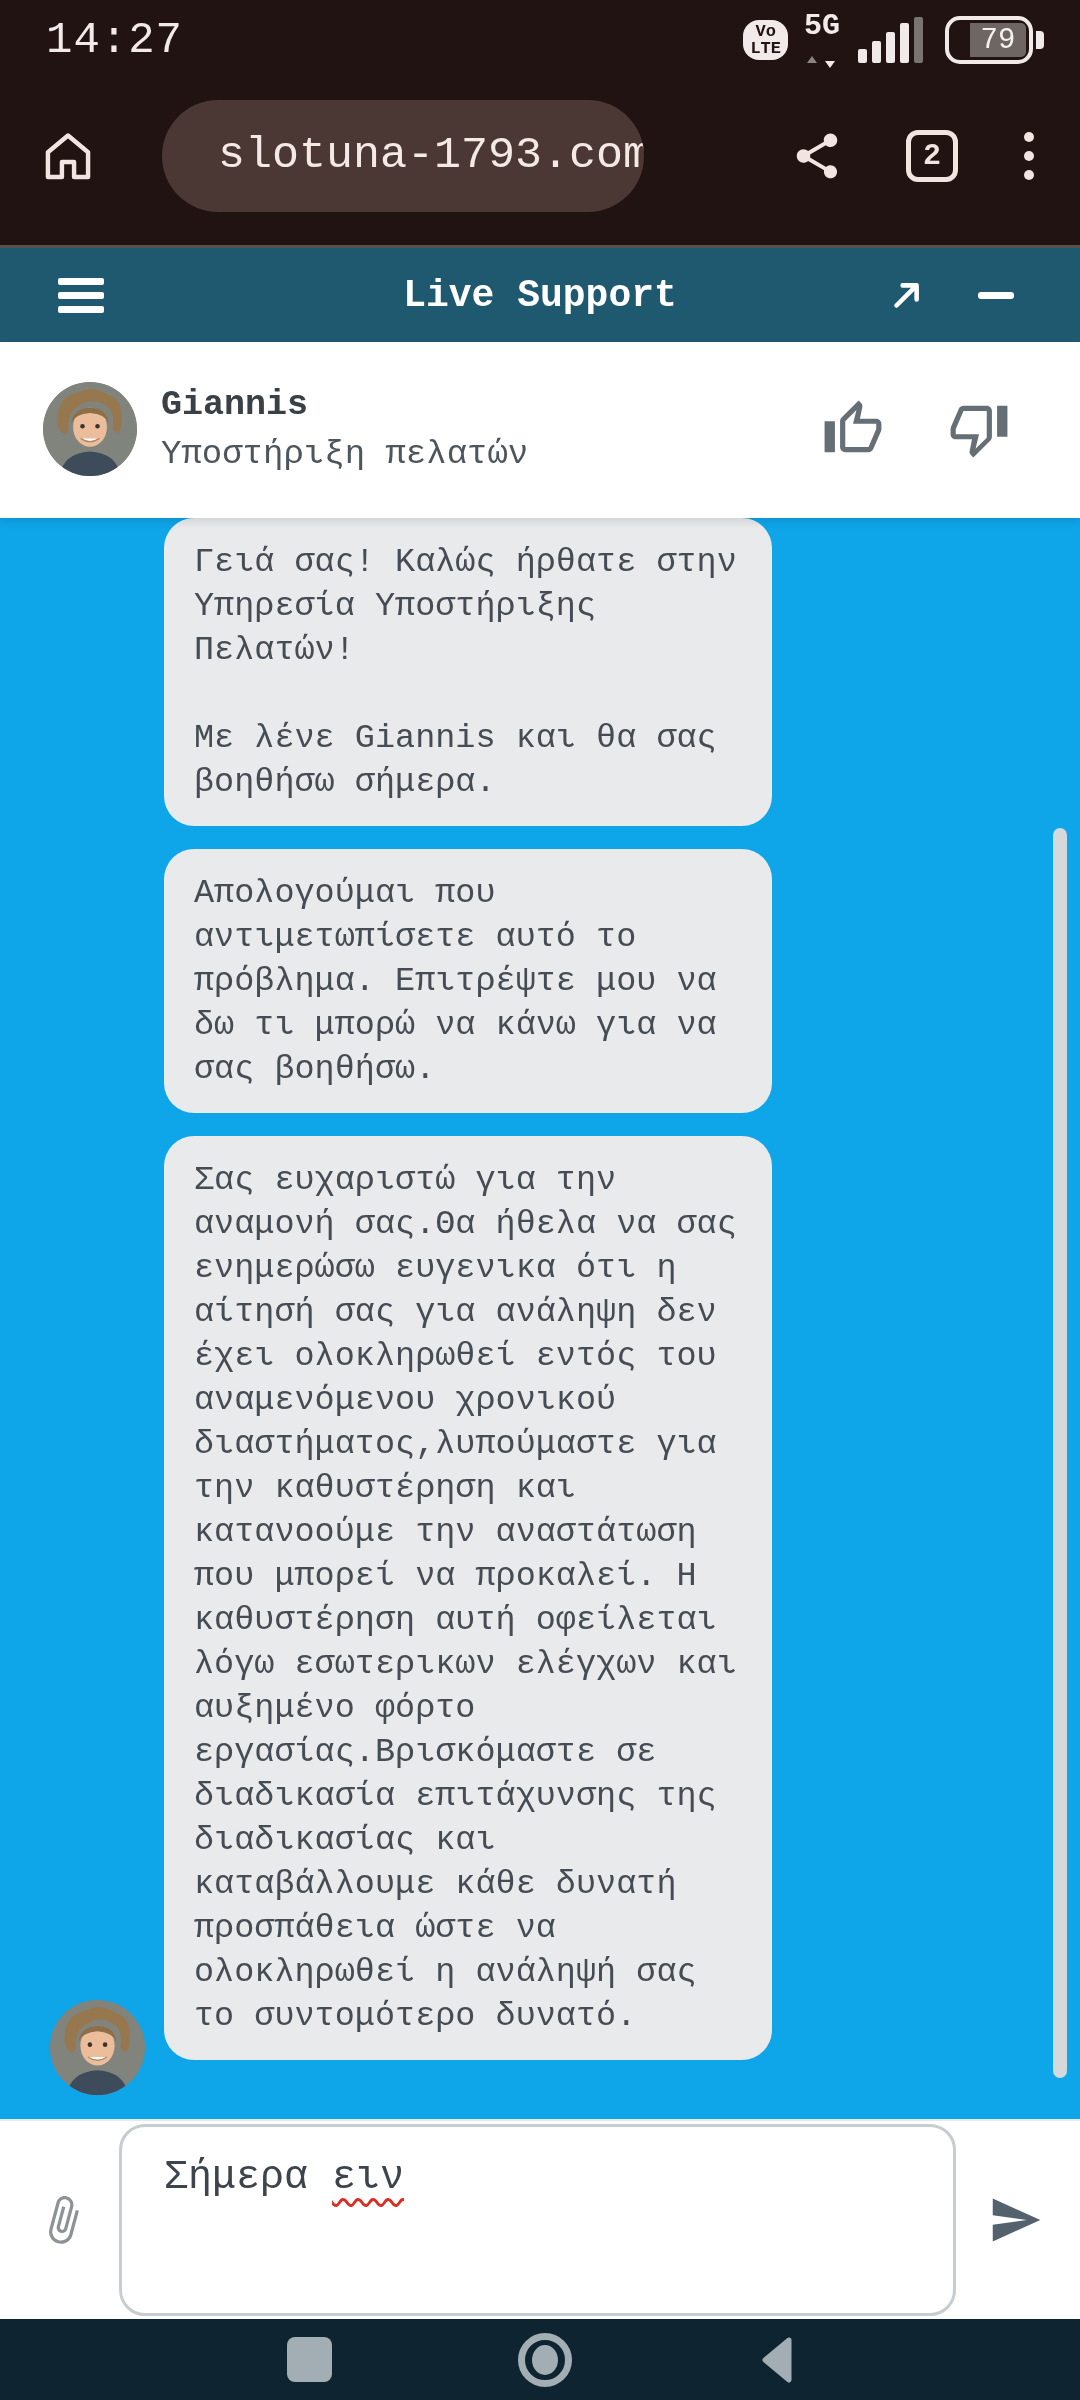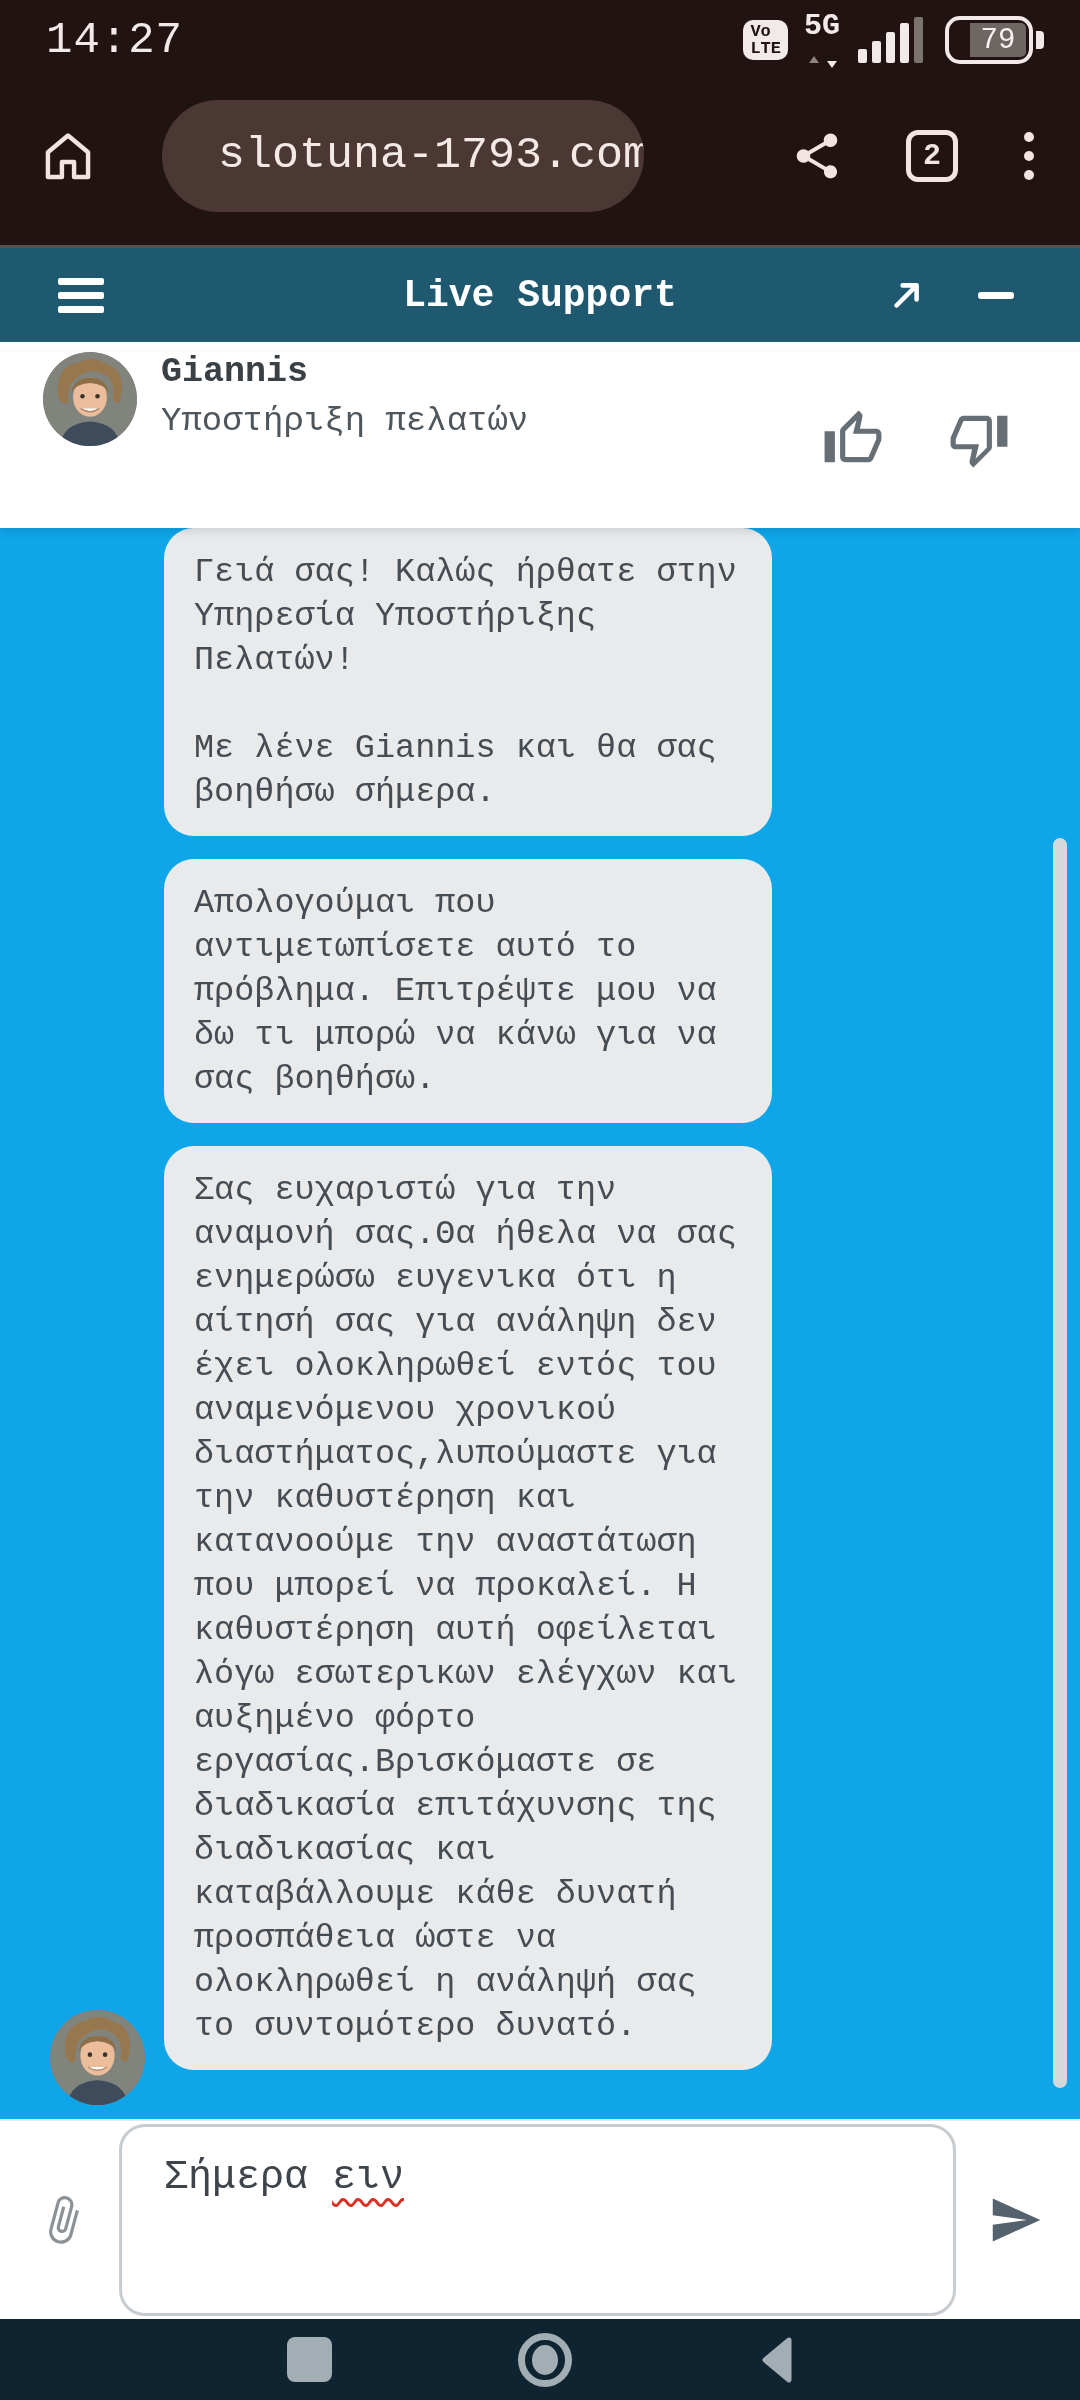--- a/index.html
+++ b/index.html
@@ -6,23 +6,23 @@
   *{box-sizing:border-box;}
   .phone{
     width:1080px;height:2400px;display:flex;flex-direction:column;overflow:hidden;
     font-family:Liberation Mono, monospace;background:#fcfcfc;position:relative;
   }
   
   .status-bar{height:80px;background:#201312;display:flex;align-items:center;justify-content:space-between;
     padding:0 36px 0 46px;color:#f2eae8;flex:0 0 auto;}
   .status-time{font-size:44px;letter-spacing:1px;}
   .status-right{display:flex;align-items:center;gap:16px;}
-  .volte-badge{background:#f2eae8;color:#201312;border-radius:10px;padding:3px 7px;
-    font-size:17px;font-weight:bold;line-height:1.0;text-align:left;}
-  .net-block{display:flex;flex-direction:column;align-items:flex-end;line-height:1;gap:11px;}
+  .volte-badge{background:#f2eae8;color:#201312;border-radius:16px;padding:3px 7px;
+    font-size:17px;font-weight:bold;line-height:1.0;text-align:center;}
+  .net-block{display:flex;flex-direction:column;align-items:flex-start;line-height:1;gap:11px;}
   .net-5g{font-size:30px;font-weight:bold;}
   .net-arrows{display:flex;gap:2px;margin-top:2px;}
   .sig-bars{display:flex;align-items:flex-end;gap:5px;margin-left:2px;}
   .sig-bars i{display:block;width:9px;border-radius:2px;background:#f2eae8;}
   .sig-b1{height:14px;}.sig-b2{height:22px;}.sig-b3{height:31px;}.sig-b4{height:40px;}
   .sig-b5{height:46px;background:#7b7370 !important;}
   .battery{display:flex;align-items:center;margin-left:6px;}
   .battery-body{width:88px;height:48px;border:4px solid #f2eae8;border-radius:15px;display:flex;overflow:hidden;padding:3px;}
   .battery-empty{width:18px;height:100%;background:#201312;border-radius:5px 0 0 5px;}
   .battery-fill{flex:1;background:#6e6663;color:#f6f1ef;font-size:29px;display:flex;align-items:center;justify-content:center;border-radius:0 5px 5px 0;}
@@ -42,22 +42,22 @@
   .chrome-sep{height:3px;background:#57504e;flex:0 0 auto;}
   
   .chat-header{height:94px;background:#1f5970;display:flex;align-items:center;position:relative;flex:0 0 auto;}
   .hamburger{display:flex;flex-direction:column;gap:7px;margin-left:58px;}
   .hamburger i{display:block;width:46px;height:7px;background:#fff;border-radius:2px;}
   .chat-title{position:absolute;left:0;right:0;text-align:center;color:#fff;font-size:38px;font-weight:bold;}
   .header-right{display:flex;align-items:center;margin-left:auto;gap:50px;margin-right:66px;position:relative;}
   .popout-icon{width:42px;height:42px;}
   .minimize-icon{width:36px;height:7px;background:#fff;border-radius:3px;}
   
-  .agent-bar{height:176px;background:#fff;display:flex;padding:0 70px 2px 43px;
-    box-shadow:0 4px 8px rgba(0,0,0,0.10);position:relative;z-index:2;flex:0 0 auto;margin-top:10px;}
+  .agent-bar{height:176px;background:#fff;display:flex;align-items:center;padding:0 70px 2px 43px;
+    box-shadow:0 4px 8px rgba(0,0,0,0.10);position:relative;z-index:2;flex:0 0 auto;}
   .avatar{width:94px;height:94px;border-radius:50%;overflow:hidden;flex:0 0 auto;background:#80837c;}
   .agent-meta{margin-left:24px;display:flex;flex-direction:column;gap:10px;}
   .agent-name{font-size:35px;font-weight:bold;color:#394146;}
   .agent-role{font-size:34px;color:#4d565c;}
   .rate-icons{margin-left:auto;display:flex;align-items:center;gap:64px;}
   .thumb{width:62px;height:62px;}
   
   .chat-area{flex:1 1 auto;background:#0ea5e9;position:relative;overflow:hidden;}
   .msg-row{display:flex;align-items:flex-end;}
   .avatar-slot{width:164px;flex:0 0 auto;padding-left:50px;display:flex;align-items:flex-end;}

